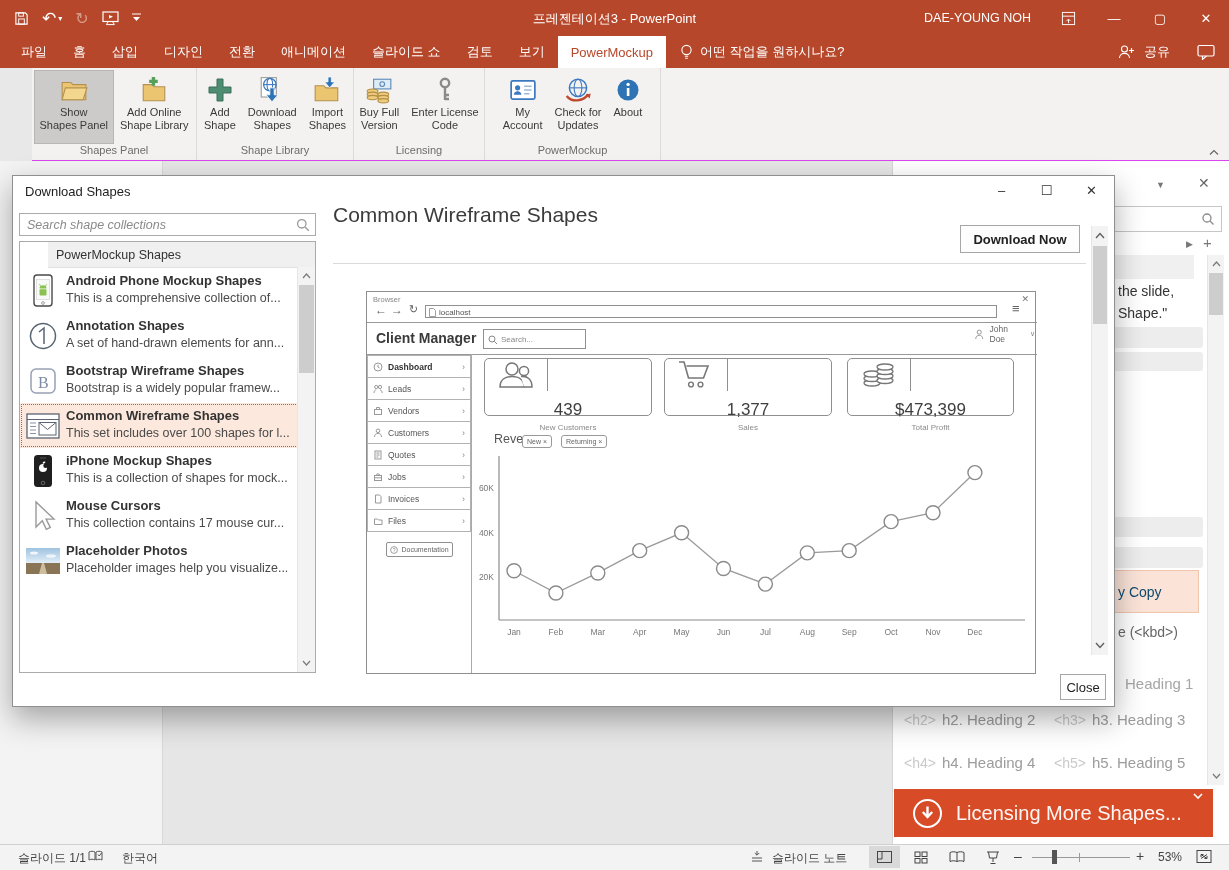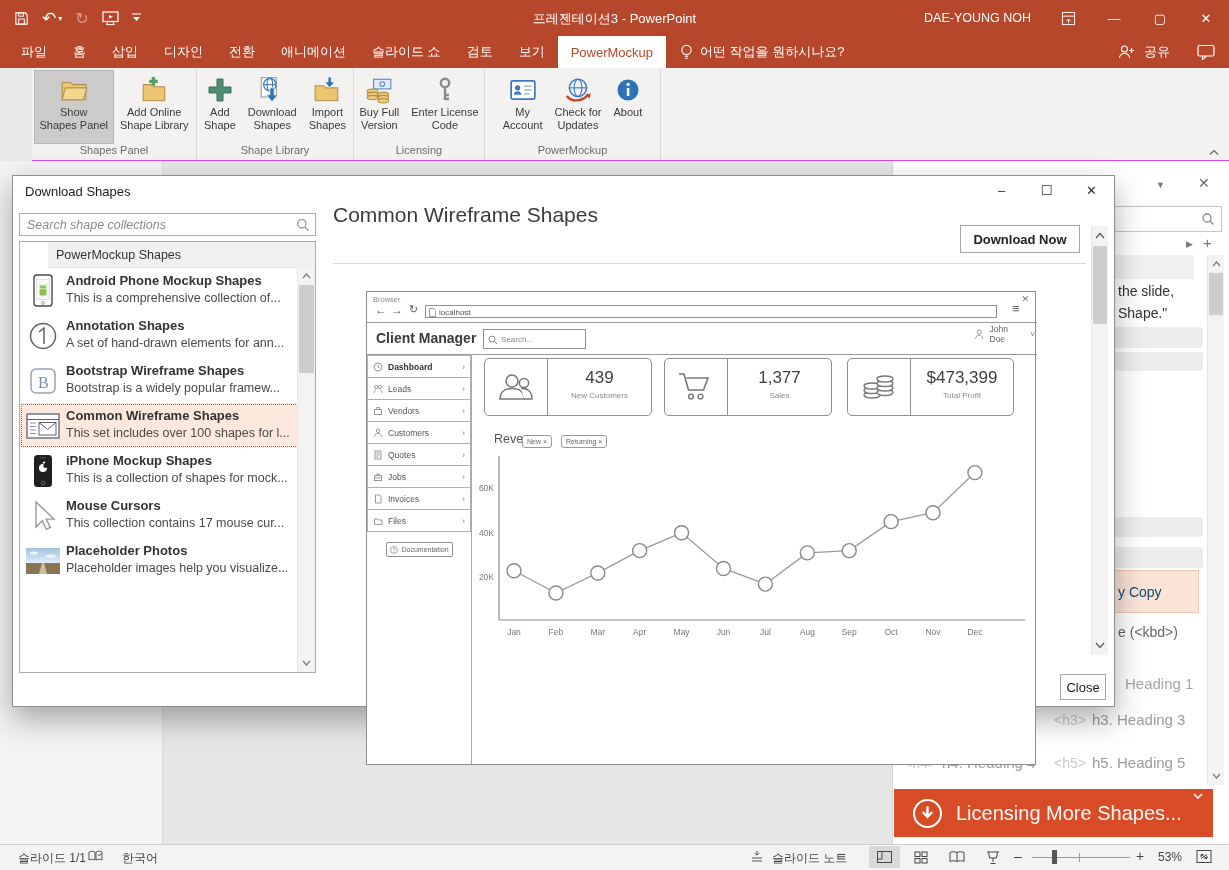--- a/index.html
+++ b/index.html
@@ -47,28 +47,28 @@
   .srch input::placeholder{color:#8A8A8A;font-style:italic;}
   .clist{position:absolute;left:6px;top:65px;width:297px;height:432px;border:1px solid #ABABAB;box-sizing:border-box;background:#fff;overflow:hidden;}
   .chead{height:25px;background:#F0F0F0;border-bottom:1px solid #E2E2E2;font-size:12.5px;color:#333;display:flex;align-items:center;padding-left:8px;margin-left:28px;}
   .citem{position:relative;height:45px;}
   .citem.sel{background:#FCE8DC;outline:1px dotted #B85C3E;outline-offset:-2px;}
   .citem .cic{position:absolute;left:6px;top:6px;width:34px;height:34px;display:flex;align-items:center;justify-content:center;}
   .citem .cname{position:absolute;left:46px;top:5px;font-size:13px;font-weight:bold;color:#333;white-space:nowrap;}
   .citem .cdesc{position:absolute;left:46px;top:23px;font-size:12.5px;color:#4A4A4A;white-space:nowrap;}
   .btn{border:1px solid #A6A6A6;background:#FDFDFD;display:flex;align-items:center;justify-content:center;font-size:13px;color:#222;box-sizing:border-box;}
   
-  .mock{position:absolute;left:353px;top:115px;width:670px;height:474px;border:1px solid #8E8E8E;background:#fff;box-sizing:border-box;}
+  .mock{position:absolute;left:353px;top:115px;width:670px;height:383px;border:1px solid #8E8E8E;background:#fff;box-sizing:border-box;}
   .mtext{color:#666;}
   .mbox{border:1px solid #909090;box-sizing:border-box;}
   .sitem{position:absolute;left:0;width:104px;height:23px;border:1px solid #B2B2B2;box-sizing:border-box;background:#fff;display:flex;align-items:center;}
   .sitem .si{margin-left:5px;}
   .sitem .sl{font-size:8.5px;color:#555;margin-left:5px;flex:1;}
   .sitem .ch{font-size:9px;color:#888;margin-right:5px;}
-  .card{position:absolute;top:66px;height:58px;width:168px;border:1px solid #8F8F8F;border-radius:5px;box-sizing:border-box;display:flex;}
+  .card{position:absolute;top:66px;height:58px;width:168px;border:1px solid #8F8F8F;border-radius:5px;box-sizing:border-box;display:flex;flex-direction:column;}
   .card .ic{width:62px;border-right:1px solid #8F8F8F;display:flex;align-items:center;justify-content:center;}
   .card .vt{flex:1;text-align:center;padding-top:9px;}
   .card .val{font-size:17px;color:#3F3F3F;}
   .card .vl{font-size:8px;color:#8A8A8A;margin-top:3px;}
   .tag{position:absolute;border:1px solid #9A9A9A;border-radius:3px;font-size:7px;color:#666;padding:2px 4px;background:#fff;white-space:nowrap;}
   
   .status{position:absolute;left:0;right:0;bottom:0;height:25px;background:#F3F3F3;border-top:1px solid #CFCFCF;font-size:12px;color:#444;}
   .vbtn{position:absolute;top:1px;width:31px;height:22px;display:flex;align-items:center;justify-content:center;}
   .vbtn.on{background:#D9D9D9;}
 </style>

